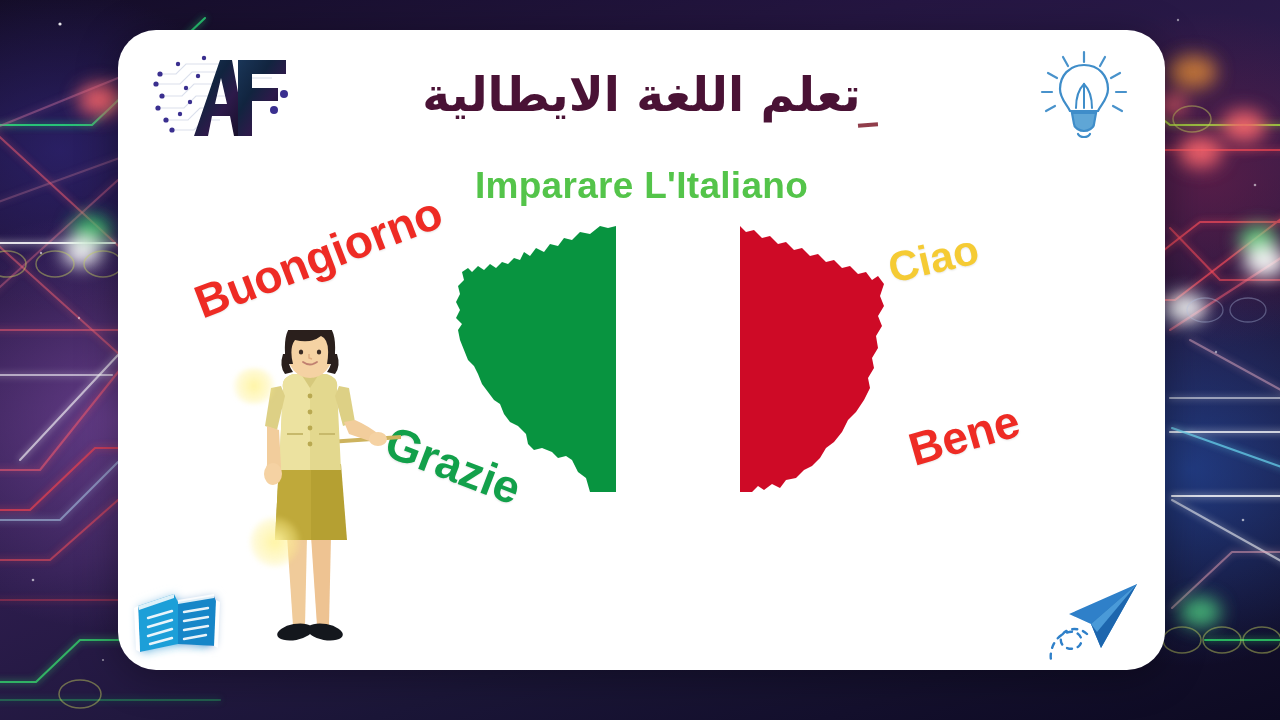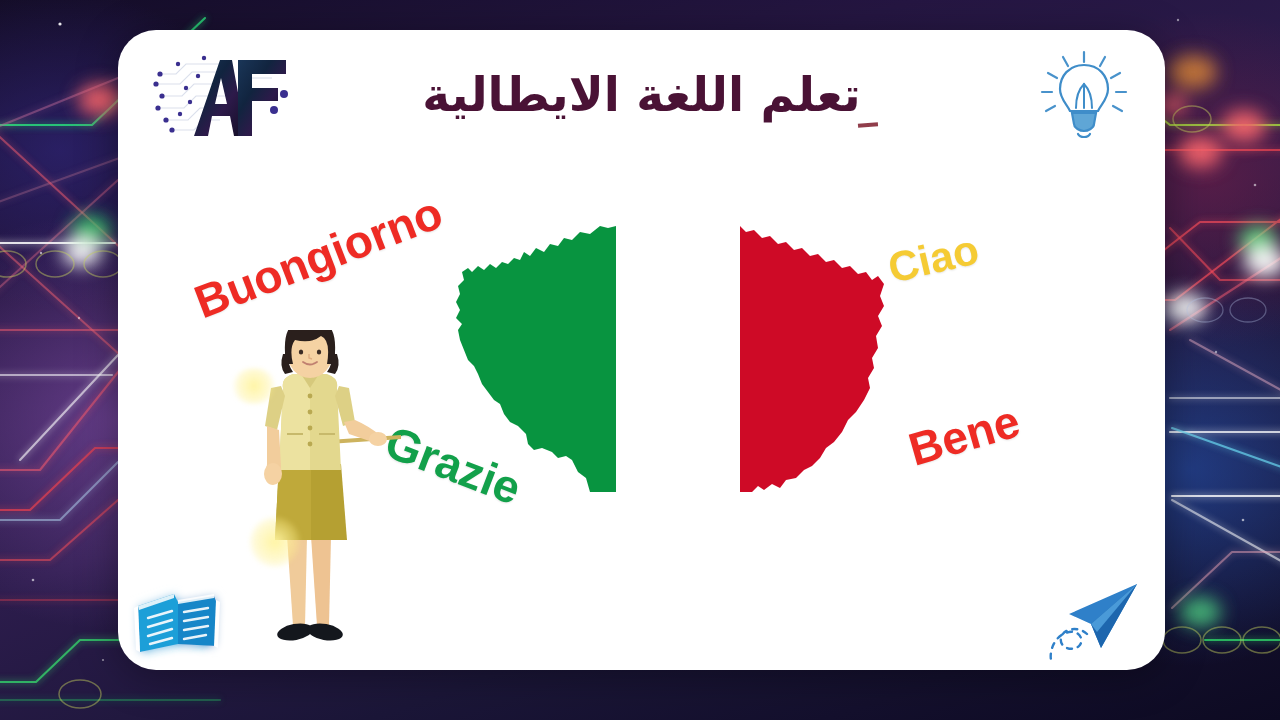--- a/index.html
+++ b/index.html
@@ -242,20 +242,21 @@
         <g fill="#3a2f8f">
           <circle cx="138" cy="56" r="4"></circle>
           <circle cx="128" cy="72" r="4"></circle>
         </g>
       </svg>
     </div>
 
     <h1 id="title-ar">تعلم اللغة الايطالية</h1>
     <div id="title-dash"></div>
 
+    <h2 id="subtitle">Imparare L'Italiano</h2>
 
     <div class="word" id="w-buongiorno">Buongiorno</div>
     <div class="word" id="w-grazie">Grazie</div>
     <div class="word" id="w-ciao">Ciao</div>
     <div class="word" id="w-bene">Bene</div>
 
     <div id="map-green">
       <svg width="180" height="275" viewBox="0 0 180 275" preserveAspectRatio="none">
         <path d="M178 6 L178 272 L152 272 L148 258 L140 252 L134 240 L128 236 L120 238 L114 232
                  L104 228 L96 230 L90 224 L88 214 L80 206 L72 202 L66 194 L62 184 L56 180

